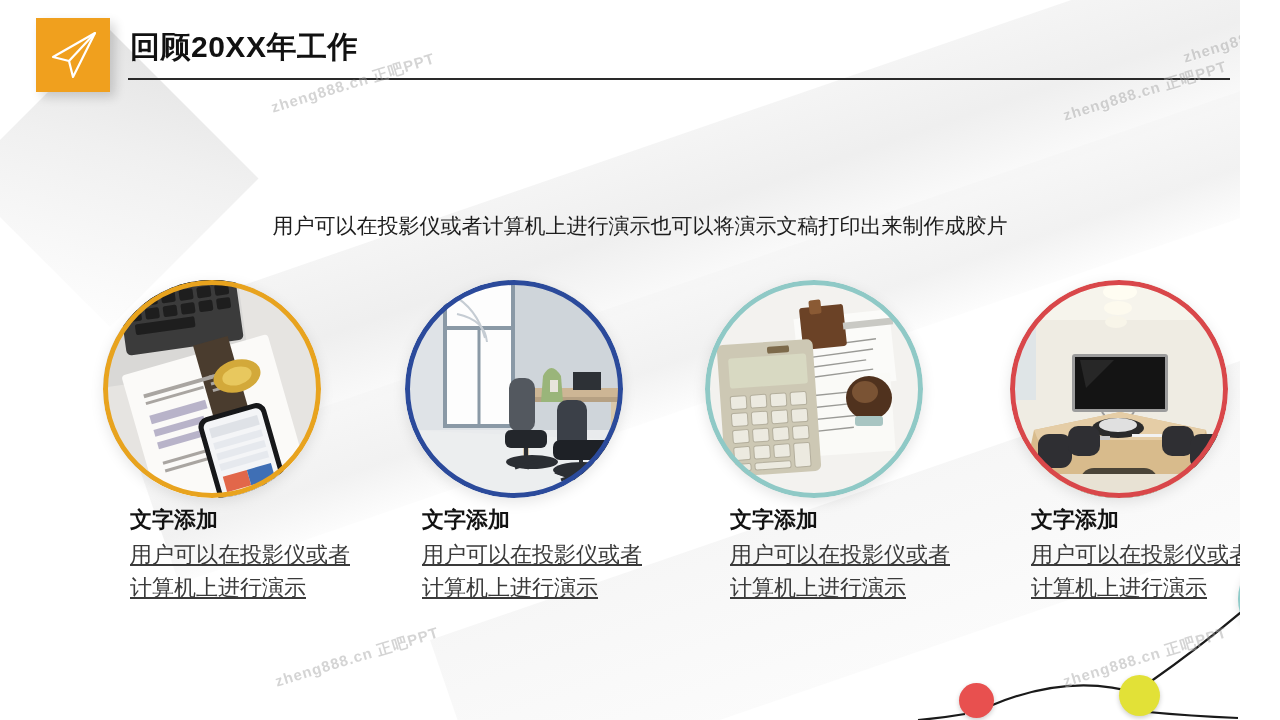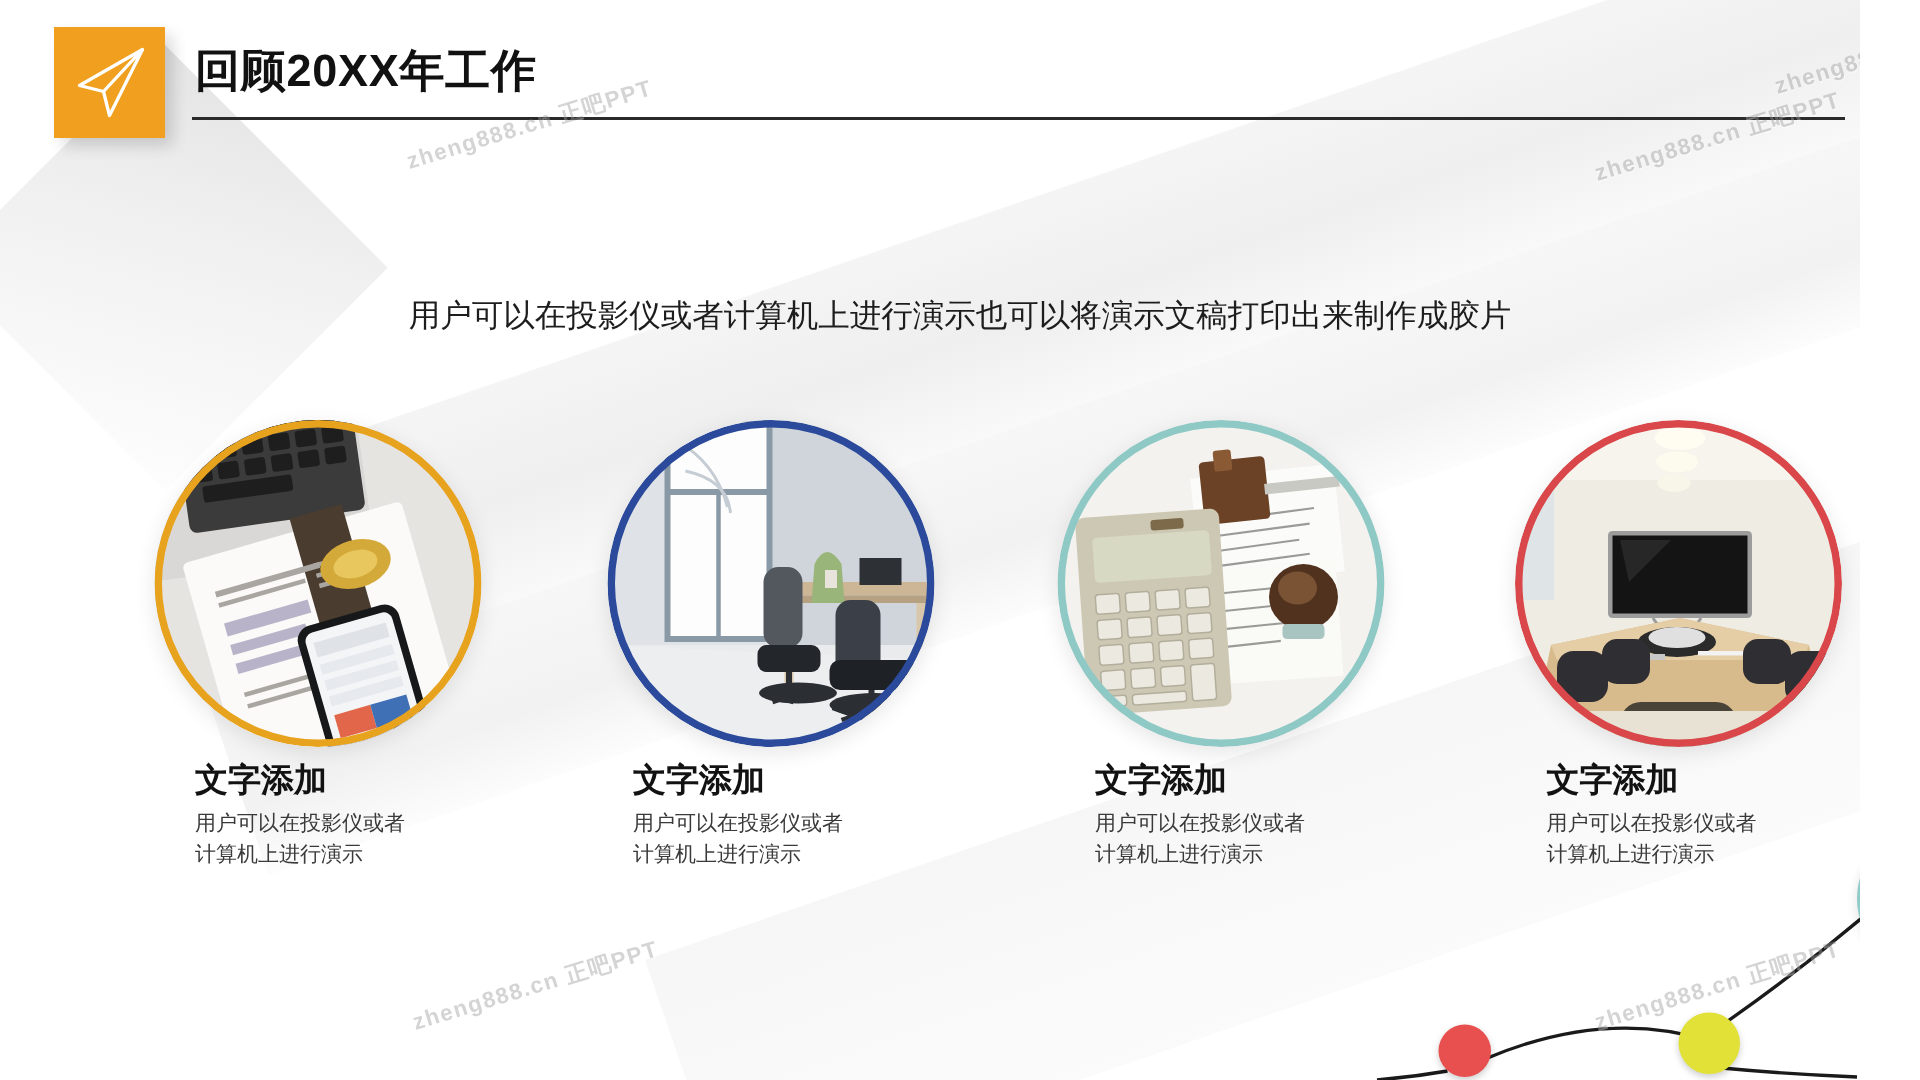--- a/index.html
+++ b/index.html
@@ -52,21 +52,21 @@
   .bar{position:absolute;top:25px;width:16px;height:65px;background:#f0a01e;}
   .bar-1{left:1243px;}
   .bar-2{left:1265px;}
 
   
   .main-heading{
     position:absolute;left:0;top:135px;width:1280px;text-align:center;
     font-size:33px;font-weight:bold;color:#111;letter-spacing:1px;
   }
   .main-sub{
-    position:absolute;left:0;top:196px;width:1280px;text-align:center;
+    position:absolute;left:0;top:212px;width:1280px;text-align:center;
     font-size:21px;color:#1d1d1d;
   }
 
   
   .card{position:absolute;top:280px;width:300px;}
   .card-1{left:95px;}
   .card-2{left:400px;}
   .card-3{left:700px;}
   .card-4{left:1005px;}
 
@@ -80,21 +80,21 @@
   .card-3 .circle{margin-left:5px;}
   .card-4 .circle{margin-left:5px;}
   .circle::after{
     content:"";position:absolute;inset:0;border-radius:50%;
     border:5px solid var(--ring);
   }
   .photo{position:absolute;inset:0;}
 
   .cap{margin-top:8px;}
   .cap-title{font-size:22px;font-weight:bold;color:#121212;line-height:1.25;}
-  .cap-body{font-size:14px;color:#3a3a3a;line-height:1.5;margin-top:4px;white-space:pre-line;}
+  .cap-body{font-size:22px;color:#3a3a3a;line-height:1.5;margin-top:4px;white-space:pre-line;text-decoration:underline;}
   .card-1 .cap{padding-left:35px;}
   .card-2 .cap{padding-left:22px;}
   .card-3 .cap{padding-left:30px;}
   .card-4 .cap{padding-left:26px;}
 
   
   .deco{position:absolute;inset:0;pointer-events:none;}
   .dot{position:absolute;border-radius:50%;}
   .dot-red{left:959px;top:683px;width:35px;height:35px;background:#e8504f;box-shadow:0 2px 5px rgba(0,0,0,.2);}
   .dot-yellow{left:1119px;top:675px;width:41px;height:41px;background:#e2e137;box-shadow:0 2px 5px rgba(0,0,0,.2);}

